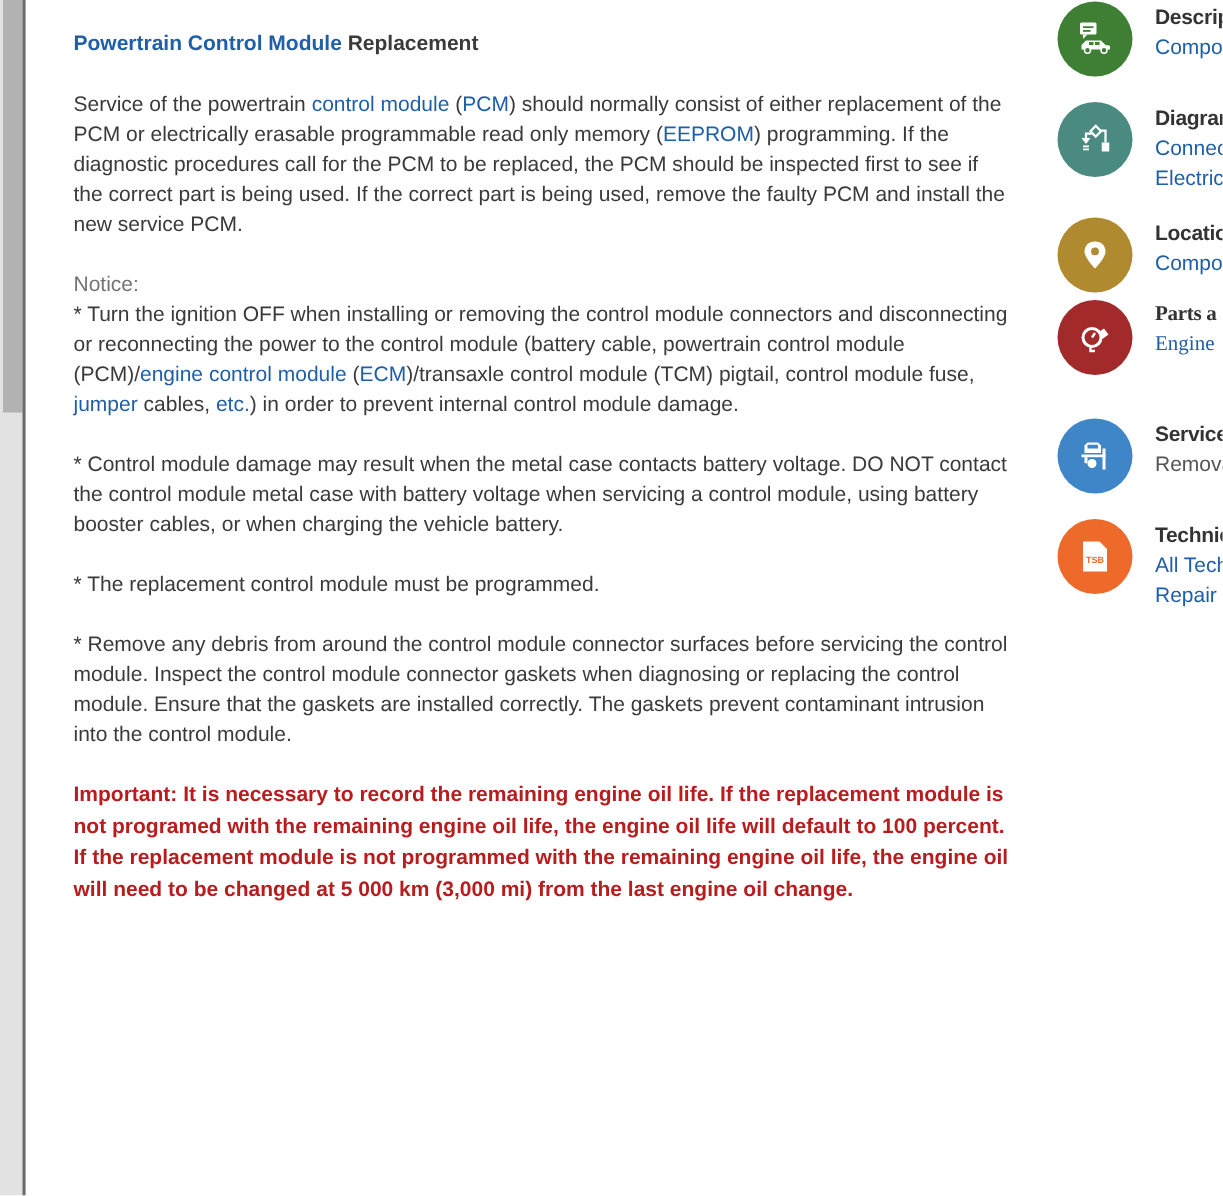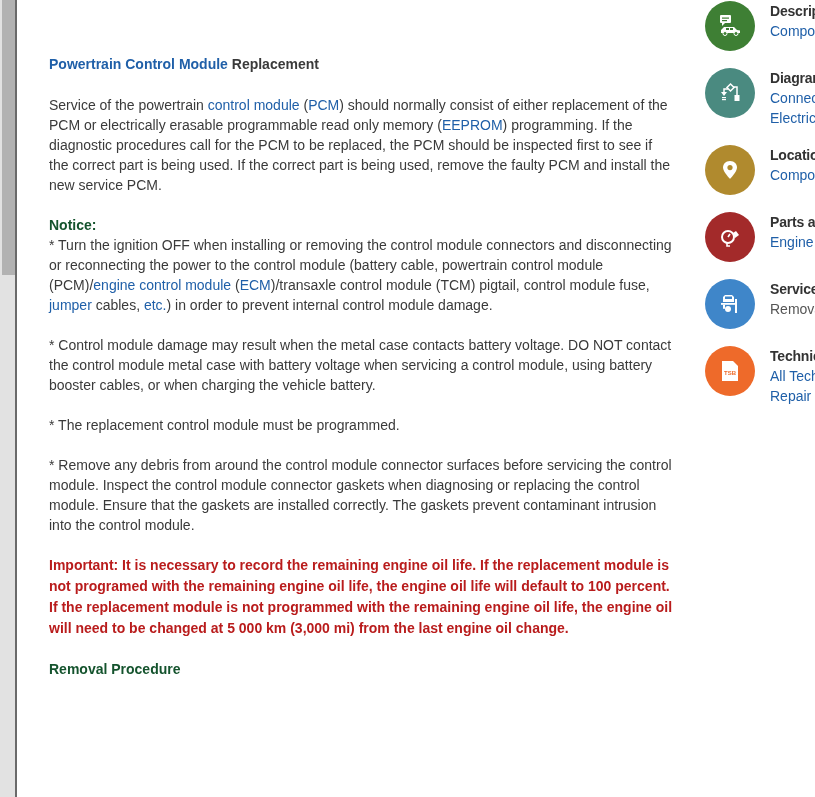--- a/index.html
+++ b/index.html
@@ -16,26 +16,26 @@
   .left-rail .thumb {
     position: absolute; left: 2px; top: 0; width: 13px; height: 275px;
     background: #b2b2b2;
   }
   .left-rail .edge {
     position: absolute; right: 0; top: 0; width: 2px; height: 797px;
     background: #6a6a6a;
   }
   .main {
     position: absolute; left: 49px; top: 18px; width: 625px;
-    font-size: 14px; line-height: 20px; margin-top: 36px;
+    font-size: 14px; line-height: 20px;
   }
   .main p { margin: 0 0 20px 0; }
   .title { font-weight: bold; font-size: 14px; margin-bottom: 21px !important; }
   a, .link { color: #1f5fa8; text-decoration: none; cursor: pointer; }
-  .bold { font-weight: bold; color: #14532d; }
+  .bold { font-weight: normal; color: #737373; }
   .important { font-weight: bold; color: #b91c1c; line-height: 21px; }
 
   .side {
     position: absolute; left: 705px; top: 0; width: 110px;
   }
   .side-item { position: absolute; left: 0; width: 110px; height: 60px; }
   .circle {
     position: absolute; left: 0; top: 0; width: 50px; height: 50px; border-radius: 50%;
     display: flex; align-items: center; justify-content: center;
   }
@@ -63,21 +63,20 @@
 
   <p style="margin-bottom:20px;">
     <span class="bold">Notice:</span><br>
     <span> *  Turn the ignition OFF when installing or removing the control module connectors and disconnecting or reconnecting the power to the control module (battery cable, powertrain control module (PCM)/</span><span class="link">engine control module</span><span> (</span><span class="link">ECM</span><span>)/transaxle control module (TCM) pigtail, control module fuse, </span><span class="link">jumper</span><span> cables, </span><span class="link">etc.</span><span>) in order to prevent internal control module damage.</span>
   </p>
 
   <p> *  Control module damage may result when the metal case contacts battery voltage. DO NOT contact the control module metal case with battery voltage when servicing a control module, using battery booster cables, or when charging the vehicle battery.</p>
   <p> *  The replacement control module must be programmed.</p>
   <p> *  Remove any debris from around the control module connector surfaces before servicing the control module. Inspect the control module connector gaskets when diagnosing or replacing the control module. Ensure that the gaskets are installed correctly. The gaskets prevent contaminant intrusion into the control module.</p>
   <p class="important">Important: It is necessary to record the remaining engine oil life. If the replacement module is not programed with the remaining engine oil life, the engine oil life will default to 100 percent. If the replacement module is not programmed with the remaining engine oil life, the engine oil will need to be changed at 5 000 km (3,000 mi) from the last engine oil change.</p>
-  <p class="bold" style="margin-bottom:21px;">Removal Procedure</p>
 </div>
 
 <div class="side">
 
   <div class="side-item" style="top:1px;">
     <div class="circle" style="background:#3e7f34;">
       <svg width="26" height="26" viewBox="0 0 26 26">
         <rect x="3" y="2" width="11" height="8" rx="1" fill="#fff"></rect>
         <path d="M5 10 L5 13 L8 10 Z" fill="#fff"></path>
         <rect x="5" y="4.5" width="7" height="1.2" fill="#3e7f34"></rect>
@@ -120,21 +119,21 @@
         <path d="M11 2 C6.5 2 4 5.3 4 8.6 C4 13 11 20 11 20 C11 20 18 13 18 8.6 C18 5.3 15.5 2 11 2 Z" fill="#fff"></path>
         <circle cx="11" cy="8.6" r="2.6" fill="#b08a2e"></circle>
       </svg>
     </div>
     <div class="side-text">
       <div class="side-head">Locatio</div>
       <div class="side-link">Compo</div>
     </div>
   </div>
 
-  <div class="side-item" style="top:212px;">
+  <div class="side-item" style="top:200px;font-family:Liberation Serif, serif;">
     <div class="circle" style="background:#a32a2a;">
       <svg width="26" height="26" viewBox="0 0 26 26">
         <circle cx="11" cy="13" r="6" fill="none" stroke="#fff" stroke-width="2"></circle>
         <path d="M11 13 L13 10" stroke="#fff" stroke-width="1.6"></path>
         <path d="M10 19 L10 22 L13 22" stroke="#fff" stroke-width="1.6" fill="none"></path>
         <path d="M16 9 L19 7 L22 11 L18 14 Z" fill="#fff"></path>
       </svg>
     </div>
     <div class="side-text">
       <div class="side-head">Parts a</div>

